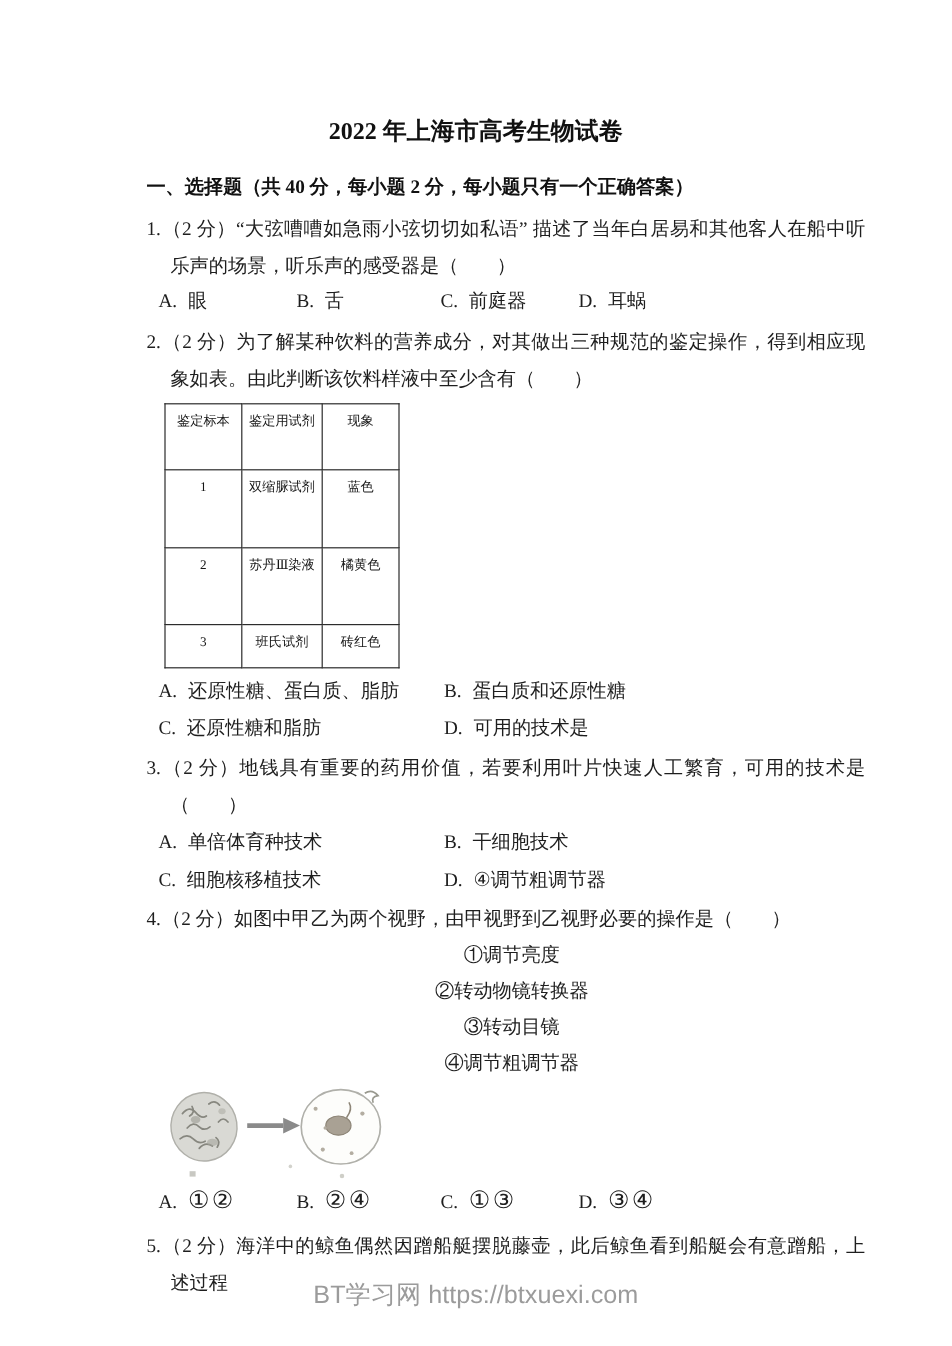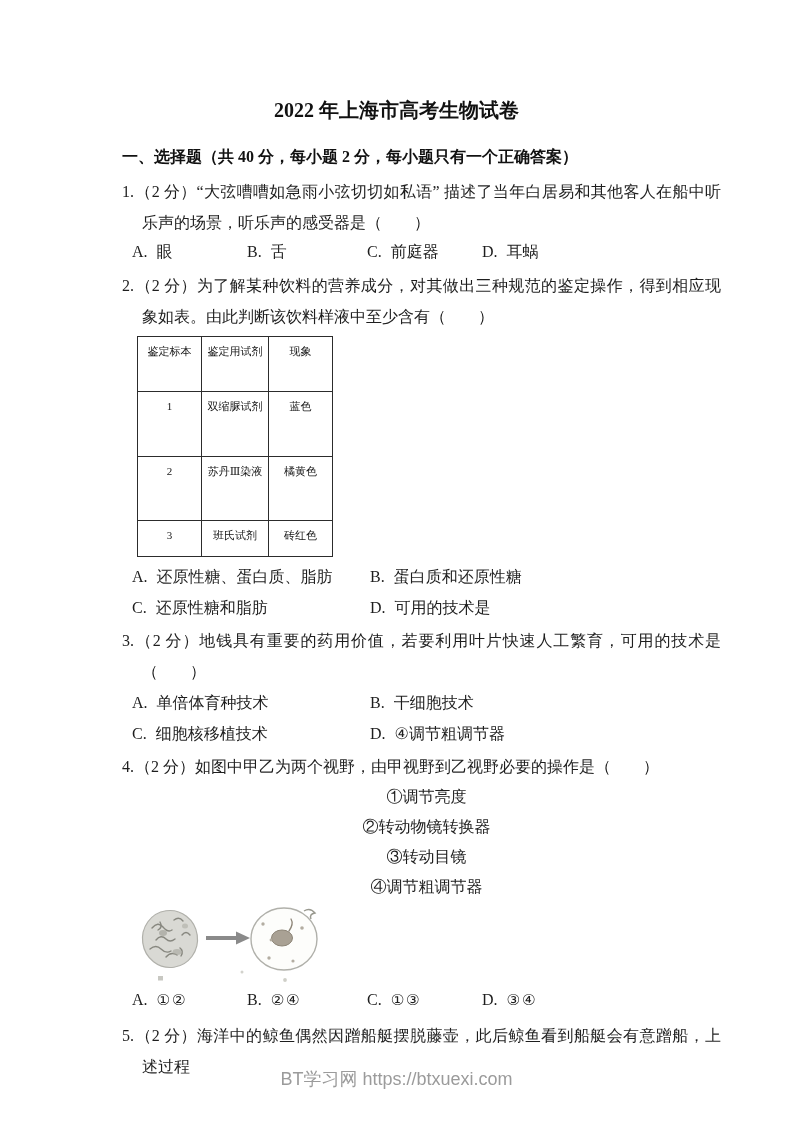--- a/index.html
+++ b/index.html
@@ -46,21 +46,21 @@
   }
   .opts2 {
     display: grid;
     grid-template-columns: 238px auto;
     margin-left: 10px;
     margin-top: 4px;
     line-height: 31px;
   }
   .opt { white-space: nowrap; }
   .ol { margin-right: 9px; }
-  .circ { letter-spacing: 2px; font-family: "DejaVu Sans", sans-serif; font-size: 15px; }
+  .circ { letter-spacing: 2px; font-family: "DejaVu Sans", sans-serif; font-size: 20px; }
   
   .jtable {
     border-collapse: collapse;
     margin: 4px 0 0 15px;
     table-layout: fixed;
     font-size: 11px;
     line-height: 29px;
     color: #161616;
   }
   .jtable td {
@@ -82,21 +82,21 @@
   .steps { margin-left: 10px; line-height: 30px; text-align: center; }
   .figure { margin: 0 0 0 0; height: 84px; }
   .figure svg { display: block; }
   .footer {
     position: absolute;
     top: 1064px;
     left: 0;
     width: 100%;
     text-align: center;
     font-family: "Liberation Sans", "DejaVu Sans", sans-serif;
-    font-size: 18px;
+    font-size: 21px;
     color: #9b9b9b;
   }
 </style>
 </head>
 <body>
 
 <div class="page">
 
   <h1 class="title">2022 年上海市高考生物试卷</h1>
 

